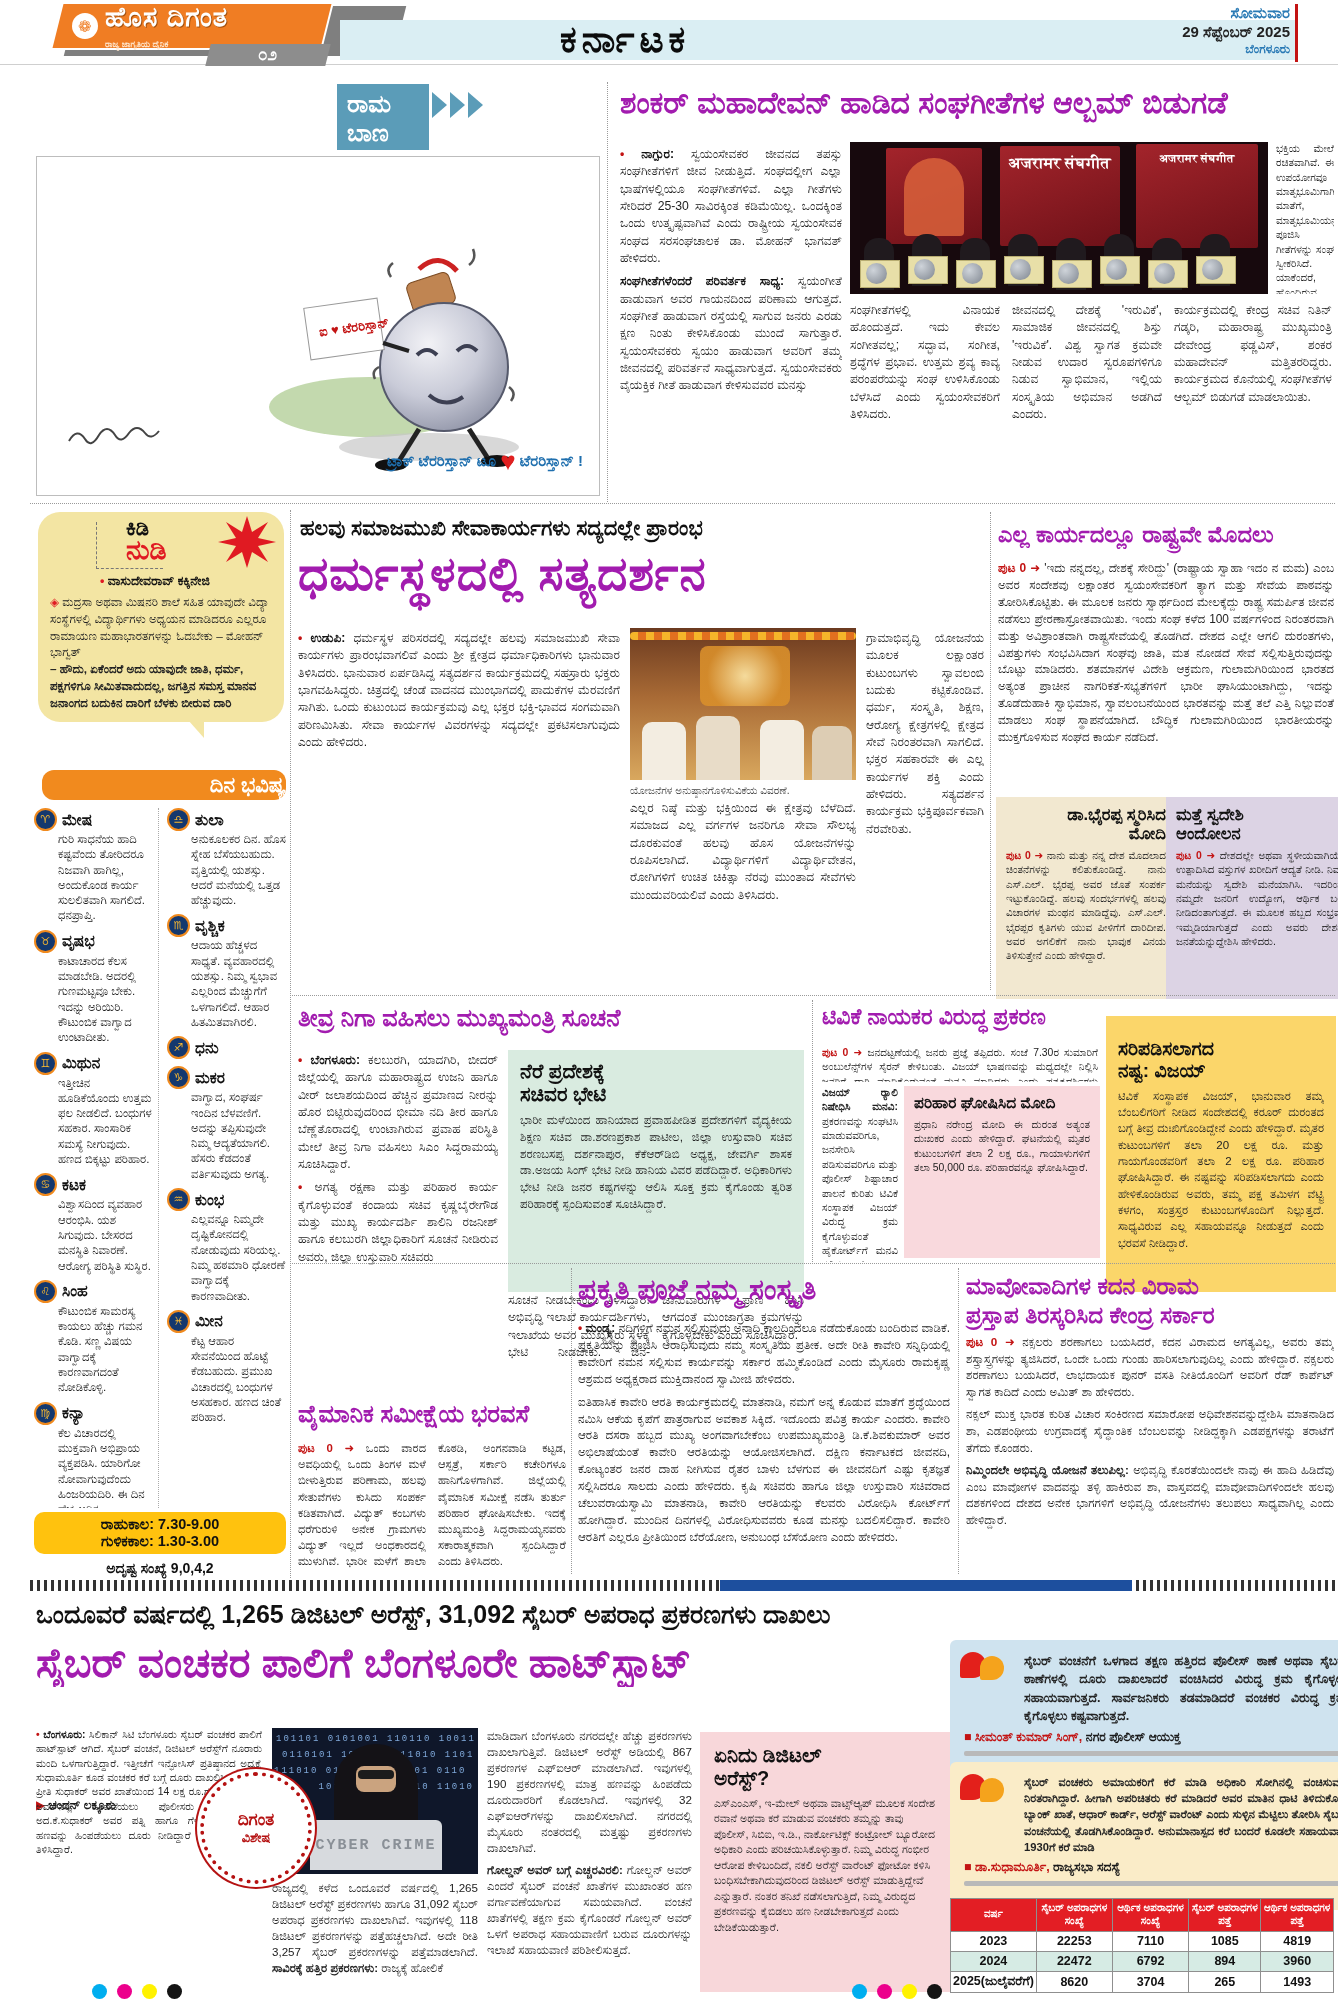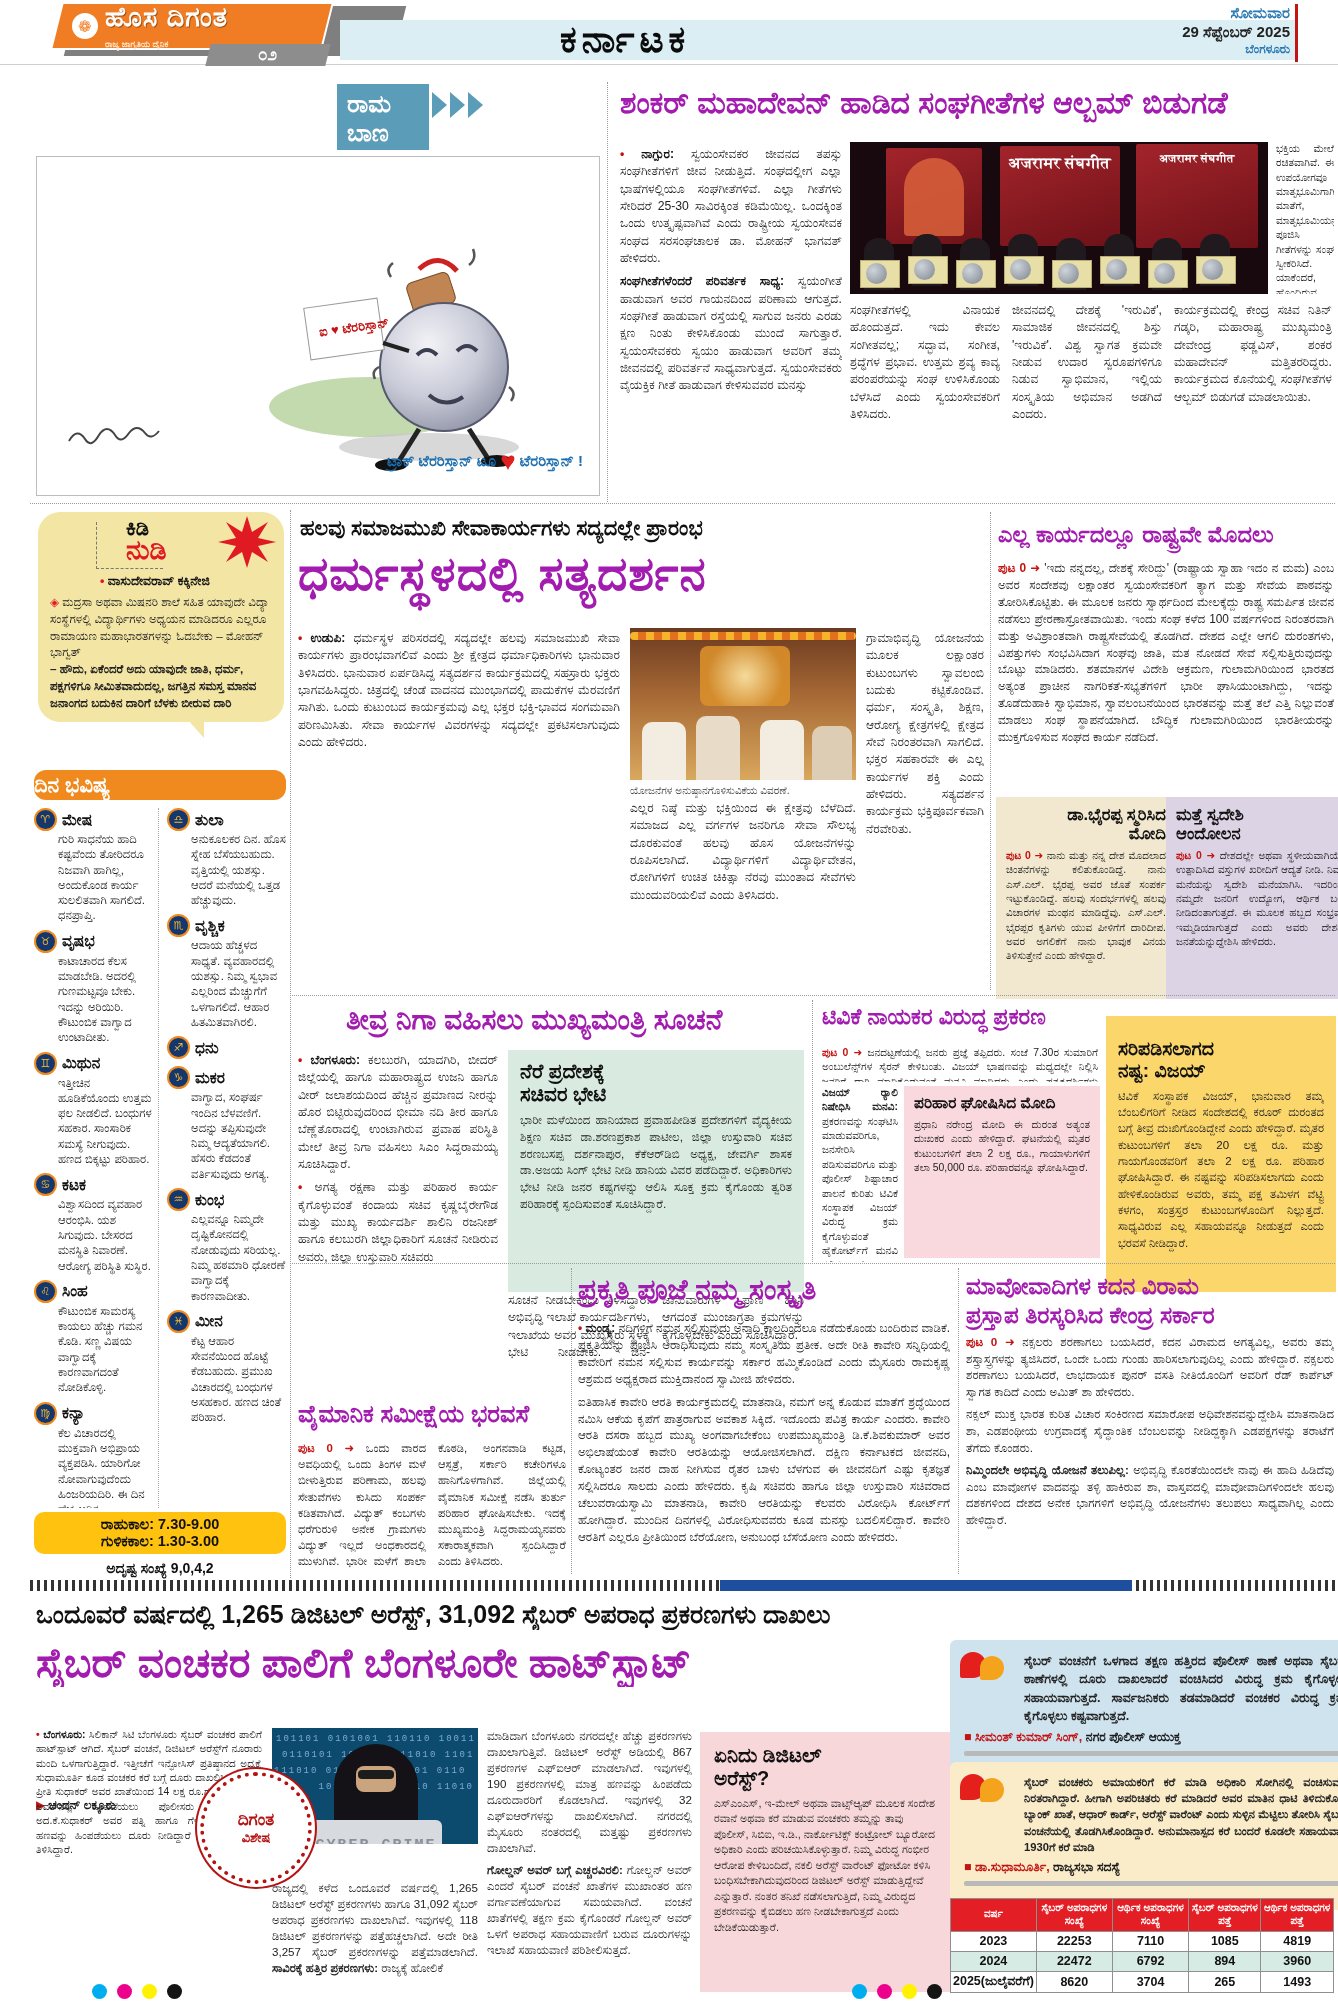--- a/index.html
+++ b/index.html
@@ -198,21 +198,21 @@
     </div>
     <div class="bt" style="position:absolute;left:12px;top:82px;width:222px;height:120px;font-size:11.8px;text-align:left;">
       <span style="color:#e01a22;">◈ </span><span>ಮದ್ರಸಾ ಅಥವಾ ಮಿಷನರಿ ಶಾಲೆ ಸಹಿತ ಯಾವುದೇ ವಿದ್ಯಾ ಸಂಸ್ಥೆಗಳಲ್ಲಿ ವಿದ್ಯಾರ್ಥಿಗಳು ಅಧ್ಯಯನ ಮಾಡಿದರೂ ಎಲ್ಲರೂ ರಾಮಾಯಣ ಮಹಾಭಾರತಗಳನ್ನು ಓದಬೇಕು</span>
       <span>– ಮೋಹನ್ ಭಾಗ್ವತ್</span><br>
       <b>– ಹೌದು, ಏಕೆಂದರೆ ಅದು ಯಾವುದೇ ಜಾತಿ, ಧರ್ಮ, ಪಕ್ಷಗಳಿಗೂ ಸೀಮಿತವಾದುದಲ್ಲ, ಜಗತ್ತಿನ ಸಮಸ್ತ ಮಾನವ ಜನಾಂಗದ ಬದುಕಿನ ದಾರಿಗೆ ಬೆಳಕು ಬೀರುವ ದಾರಿ ದೀಪಗಳು!</b>
     </div>
     <div style="position:absolute;left:150px;bottom:-16px;width:0;height:0;border-left:16px solid transparent;border-top:18px solid #f3e5a3;"></div>
   </div>
 
   <div class="abs" style="left:34px;top:770px;width:252px;height:812px;">
-    <div style="background:#f18a1e;border-radius:12px;color:#fff;font-weight:900;font-size:21px;text-align:left;padding:3px 0;">ದಿನ ಭವಿಷ್ಯ</div>
+    <div style="background:#f18a1e;border-radius:12px;color:#fff;font-weight:900;font-size:21px;text-align:right;padding:3px 0;margin-left:8px;">ದಿನ ಭವಿಷ್ಯ</div>
     <div style="display:flex;gap:8px;margin-top:8px;height:700px;overflow:hidden;">
       <div style="flex:1;border-right:1px dotted #aaa;padding-right:5px;">
           <div class="h-entry">
             <div class="h-head">
               <span class="h-icon">♈</span>
               <span class="h-name">ಮೇಷ</span>
             </div>
             <div class="h-text">ಗುರಿ ಸಾಧನೆಯ ಹಾದಿ ಕಷ್ಟವೆಂದು ತೋರಿದರೂ ನಿಜವಾಗಿ ಹಾಗಿಲ್ಲ, ಅಂದುಕೊಂಡ ಕಾರ್ಯ ಸುಲಲಿತವಾಗಿ ಸಾಗಲಿದೆ. ಧನಪ್ರಾಪ್ತಿ.</div>
           </div>
           <div class="h-entry">
@@ -332,21 +332,21 @@
     <div class="bt tiny" style="height:120px;"><span class="pref">ಪುಟ 0 ➜</span> <span>ನಾನು ಮತ್ತು ನನ್ನ ದೇಶ ಮೊದಲಾದ ಚಿಂತನೆಗಳನ್ನು ಕಲಿತುಕೊಂಡಿದ್ದೆ. ನಾನು ಎಸ್.ಎಲ್. ಭೈರಪ್ಪ ಅವರ ಜೊತೆ ಸಂಪರ್ಕ ಇಟ್ಟುಕೊಂಡಿದ್ದೆ. ಹಲವು ಸಂದರ್ಭಗಳಲ್ಲಿ ಹಲವು ವಿಚಾರಗಳ ಮಂಥನ ಮಾಡಿದ್ದೆವು. ಎಸ್.ಎಲ್. ಭೈರಪ್ಪರ ಕೃತಿಗಳು ಯುವ ಪೀಳಿಗೆಗೆ ದಾರಿದೀಪ. ಅವರ ಅಗಲಿಕೆಗೆ ನಾನು ಭಾವುಕ ವಿನಯ ತಿಳಿಸುತ್ತೇನೆ ಎಂದು ಹೇಳಿದ್ದಾರೆ.</span></div>
   </div>
   <div class="abs box" style="left:1166px;top:797px;width:168px;height:186px;background:#dcd3e4;border-radius:0;padding:8px 10px;">
     <div class="boxtitle" style="font-size:16.5px;">
       <span>ಮತ್ತೆ ಸ್ವದೇಶಿ</span><br><span>ಆಂದೋಲನ</span>
     </div>
     <div class="bt tiny" style="height:120px;"><span class="pref">ಪುಟ 0 ➜</span> <span>ದೇಶದಲ್ಲೇ ಅಥವಾ ಸ್ಥಳೀಯವಾಗಿಯೇ ಉತ್ಪಾದಿಸಿದ ವಸ್ತುಗಳ ಖರೀದಿಗೆ ಆದ್ಯತೆ ನೀಡಿ. ನಿಮ್ಮ ಮನೆಯನ್ನು ಸ್ವದೇಶಿ ಮನೆಯಾಗಿಸಿ. ಇದರಿಂದ ನಮ್ಮದೇ ಜನರಿಗೆ ಉದ್ಯೋಗ, ಆರ್ಥಿಕ ಬಲ ನೀಡಿದಂತಾಗುತ್ತದೆ. ಈ ಮೂಲಕ ಹಬ್ಬದ ಸಂಭ್ರಮ ಇಮ್ಮಡಿಯಾಗುತ್ತದೆ ಎಂದು ಅವರು ದೇಶದ ಜನತೆಯನ್ನುದ್ದೇಶಿಸಿ ಹೇಳಿದರು.</span></div>
   </div>
 
   <div class="abs doth" style="left:292px;top:995px;width:1043px;"></div>
-  <div class="abs hl" style="left:298px;top:1004px;width:510px;font-size:28px;white-space:nowrap;margin-left:48px;">ತೀವ್ರ ನಿಗಾ ವಹಿಸಲು ಮುಖ್ಯಮಂತ್ರಿ ಸೂಚನೆ</div>
+  <div class="abs hl" style="left:298px;top:1004px;width:510px;font-size:24px;white-space:nowrap;">ತೀವ್ರ ನಿಗಾ ವಹಿಸಲು ಮುಖ್ಯಮಂತ್ರಿ ಸೂಚನೆ</div>
   <div class="abs bt" style="left:298px;top:1052px;width:200px;height:336px;">
     <p><span class="dl">• </span><span class="dlb">ಬೆಂಗಳೂರು:</span> <span>ಕಲಬುರಗಿ, ಯಾದಗಿರಿ, ಬೀದರ್ ಜಿಲ್ಲೆಯಲ್ಲಿ ಹಾಗೂ ಮಹಾರಾಷ್ಟ್ರದ ಉಜನಿ ಹಾಗೂ ವೀರ್ ಜಲಾಶಯದಿಂದ ಹೆಚ್ಚಿನ ಪ್ರಮಾಣದ ನೀರನ್ನು ಹೊರ ಬಿಟ್ಟಿರುವುದರಿಂದ ಭೀಮಾ ನದಿ ತೀರ ಹಾಗೂ ಬೆಣ್ಣೆತೊರಾದಲ್ಲಿ ಉಂಟಾಗಿರುವ ಪ್ರವಾಹ ಪರಿಸ್ಥಿತಿ ಮೇಲೆ ತೀವ್ರ ನಿಗಾ ವಹಿಸಲು ಸಿಎಂ ಸಿದ್ದರಾಮಯ್ಯ ಸೂಚಿಸಿದ್ದಾರೆ.</span></p>
     <p><span class="dl">• </span><span>ಅಗತ್ಯ ರಕ್ಷಣಾ ಮತ್ತು ಪರಿಹಾರ ಕಾರ್ಯ ಕೈಗೊಳ್ಳುವಂತೆ ಕಂದಾಯ ಸಚಿವ ಕೃಷ್ಣಬೈರೇಗೌಡ ಮತ್ತು ಮುಖ್ಯ ಕಾರ್ಯದರ್ಶಿ ಶಾಲಿನಿ ರಜನೀಶ್ ಹಾಗೂ ಕಲಬುರಗಿ ಜಿಲ್ಲಾಧಿಕಾರಿಗೆ ಸೂಚನೆ ನೀಡಿರುವ ಅವರು, ಜಿಲ್ಲಾ ಉಸ್ತುವಾರಿ ಸಚಿವರು</span></p>
   </div>
   <div class="abs box" style="left:508px;top:1050px;width:272px;height:222px;background:#d9ebe0;border-radius:0;">
     <div class="boxtitle" style="font-size:20px;"><span>ನೆರೆ ಪ್ರದೇಶಕ್ಕೆ</span><br><span>ಸಚಿವರ ಭೇಟಿ</span></div>
     <div class="bt" style="font-size:11.8px;height:150px;">ಭಾರೀ ಮಳೆಯಿಂದ ಹಾನಿಯಾದ ಪ್ರವಾಹಪೀಡಿತ ಪ್ರದೇಶಗಳಿಗೆ ವೈದ್ಯಕೀಯ ಶಿಕ್ಷಣ ಸಚಿವ ಡಾ.ಶರಣಪ್ರಕಾಶ ಪಾಟೀಲ, ಜಿಲ್ಲಾ ಉಸ್ತುವಾರಿ ಸಚಿವ ಶರಣಬಸಪ್ಪ ದರ್ಶನಾಪುರ, ಕೆಕೆಆರ್‌ಡಿಬಿ ಅಧ್ಯಕ್ಷ, ಜೇವರ್ಗಿ ಶಾಸಕ ಡಾ.ಅಜಯ ಸಿಂಗ್ ಭೇಟಿ ನೀಡಿ ಹಾನಿಯ ವಿವರ ಪಡೆದಿದ್ದಾರೆ. ಅಧಿಕಾರಿಗಳು ಭೇಟಿ ನೀಡಿ ಜನರ ಕಷ್ಟಗಳನ್ನು ಆಲಿಸಿ ಸೂಕ್ತ ಕ್ರಮ ಕೈಗೊಂಡು ತ್ವರಿತ ಪರಿಹಾರಕ್ಕೆ ಸ್ಪಂದಿಸುವಂತೆ ಸೂಚಿಸಿದ್ದಾರೆ.</div>
   </div>
   <div class="abs bt" style="left:508px;top:1292px;width:296px;height:96px;column-count:2;column-gap:12px;">ಸೂಚನೆ ನೀಡಬೇಕೆಂದು ತಿಳಿಸಿದ್ದಾರೆ. ಅಭಿವೃದ್ಧಿ ಇಲಾಖೆ ಕಾರ್ಯದರ್ಶಿಗಳು, ಇಲಾಖೆಯ ಅವರ ಮುಖ್ಯಸ್ಥರು ಸ್ಥಳಕ್ಕೆ ಭೇಟಿ ನೀಡಬೇಕು. ಜನ-ಜಾನುವಾರುಗಳ ಪ್ರಾಣ ಹಾನಿ ಆಗದಂತೆ ಮುಂಜಾಗ್ರತಾ ಕ್ರಮಗಳನ್ನು ಕೈಗೊಳ್ಳಬೇಕು ಎಂದು ಸೂಚಿಸಿದ್ದಾರೆ.</div>
   <div class="abs dotv" style="left:812px;top:1000px;height:262px;"></div>
@@ -399,21 +399,21 @@
   <div class="abs" style="left:36px;top:1798px;font-weight:900;font-size:12px;">
     <span style="color:#c31313;">▶ </span><span>ಚಂದನ್ ಲಕ್ಕೂರು</span>
   </div>
   <div class="abs bt tiny" style="left:36px;top:1728px;width:226px;height:258px;">
     <p><span class="dl">• </span><span class="dlb">ಬೆಂಗಳೂರು:</span> <span>ಸಿಲಿಕಾನ್ ಸಿಟಿ ಬೆಂಗಳೂರು ಸೈಬರ್ ವಂಚಕರ ಪಾಲಿಗೆ ಹಾಟ್‌ಸ್ಪಾಟ್ ಆಗಿದೆ. ಸೈಬರ್ ವಂಚನೆ, ಡಿಜಿಟಲ್ ಅರೆಸ್ಟ್‌ಗೆ ನೂರಾರು ಮಂದಿ ಒಳಗಾಗುತ್ತಿದ್ದಾರೆ. ಇತ್ತೀಚೆಗೆ ಇನ್ಫೋಸಿಸ್ ಪ್ರತಿಷ್ಠಾನದ ಅಧ್ಯಕ್ಷೆ ಸುಧಾಮೂರ್ತಿ ಕೂಡ ವಂಚಕರ ಕರೆ ಬಗ್ಗೆ ದೂರು ದಾಖಲಿಸಿದ್ದಾರೆ. ಡಾ. ಪ್ರೀತಿ ಸುಧಾಕರ್ ಅವರ ಖಾತೆಯಿಂದ 14 ಲಕ್ಷ ರೂ.ಗಳನ್ನು ಗೋಲ್ಡನ್ ಅವರ್‌ನಲ್ಲಿ ಹಿಂಪಡೆಯಲು ಪೊಲೀಸರು ನೆರವಾಗಿದ್ದಾರೆ. ಅದ.ಕೆ.ಸುಧಾಕರ್ ಅವರ ಪತ್ನಿ ಹಾಗೂ ಗೆಳೆಯರ ಅವರ್‌ನಲ್ಲಿ ಹಣವನ್ನು ಹಿಂಪಡೆಯಲು ದೂರು ನೀಡಿದ್ದಾರೆ ಎಂದು ಪೊಲೀಸರು ತಿಳಿಸಿದ್ದಾರೆ.</span></p>
   </div>
   <div class="abs" style="left:200px;top:1772px;width:104px;height:104px;border-radius:50%;background:#fff;border:4px dotted #b51212;box-shadow:0 0 0 3px #fff,0 0 0 5px #b51212;display:flex;flex-direction:column;align-items:center;justify-content:center;z-index:3;">
     <span style="color:#b51212;font-weight:900;font-size:17px;">ದಿಗಂತ</span>
     <span style="color:#b51212;font-weight:900;font-size:13px;">ವಿಶೇಷ</span>
   </div>
-  <div class="abs" style="left:272px;top:1728px;width:206px;height:116px;background:#0c4a6e;overflow:hidden;">
+  <div class="abs" style="left:272px;top:1728px;width:206px;height:146px;background:#0f172a;overflow:hidden;">
     <span class="binrow" style="left:4px;top:6px;">101101 0101001 110110 10011</span>
     <span class="binrow" style="left:10px;top:22px;">0110101 101101 011010 1101</span>
     <span class="binrow" style="left:2px;top:38px;">111010 011011 0101101 0110</span>
     <span class="binrow" style="right:4px;top:54px;">10110101 011010 11010</span>
     <div style="position:absolute;left:62px;top:16px;width:84px;height:84px;background:#141216;border-radius:42px 42px 8px 8px;"></div>
     <div style="position:absolute;left:84px;top:38px;width:40px;height:26px;background:#caa37f;border-radius:8px;"></div>
     <div style="position:absolute;left:86px;top:42px;width:36px;height:9px;background:#1c1c1c;border-radius:4px;"></div>
     <div style="position:absolute;left:38px;top:92px;width:132px;height:50px;background:#d7dade;border-radius:6px 6px 0 0;display:flex;align-items:center;justify-content:center;">
       <span style="font-family:'Liberation Mono','DejaVu Sans Mono',monospace;font-weight:bold;font-size:15px;letter-spacing:2px;color:#8a9097;">CYBER CRIME</span>
     </div>

